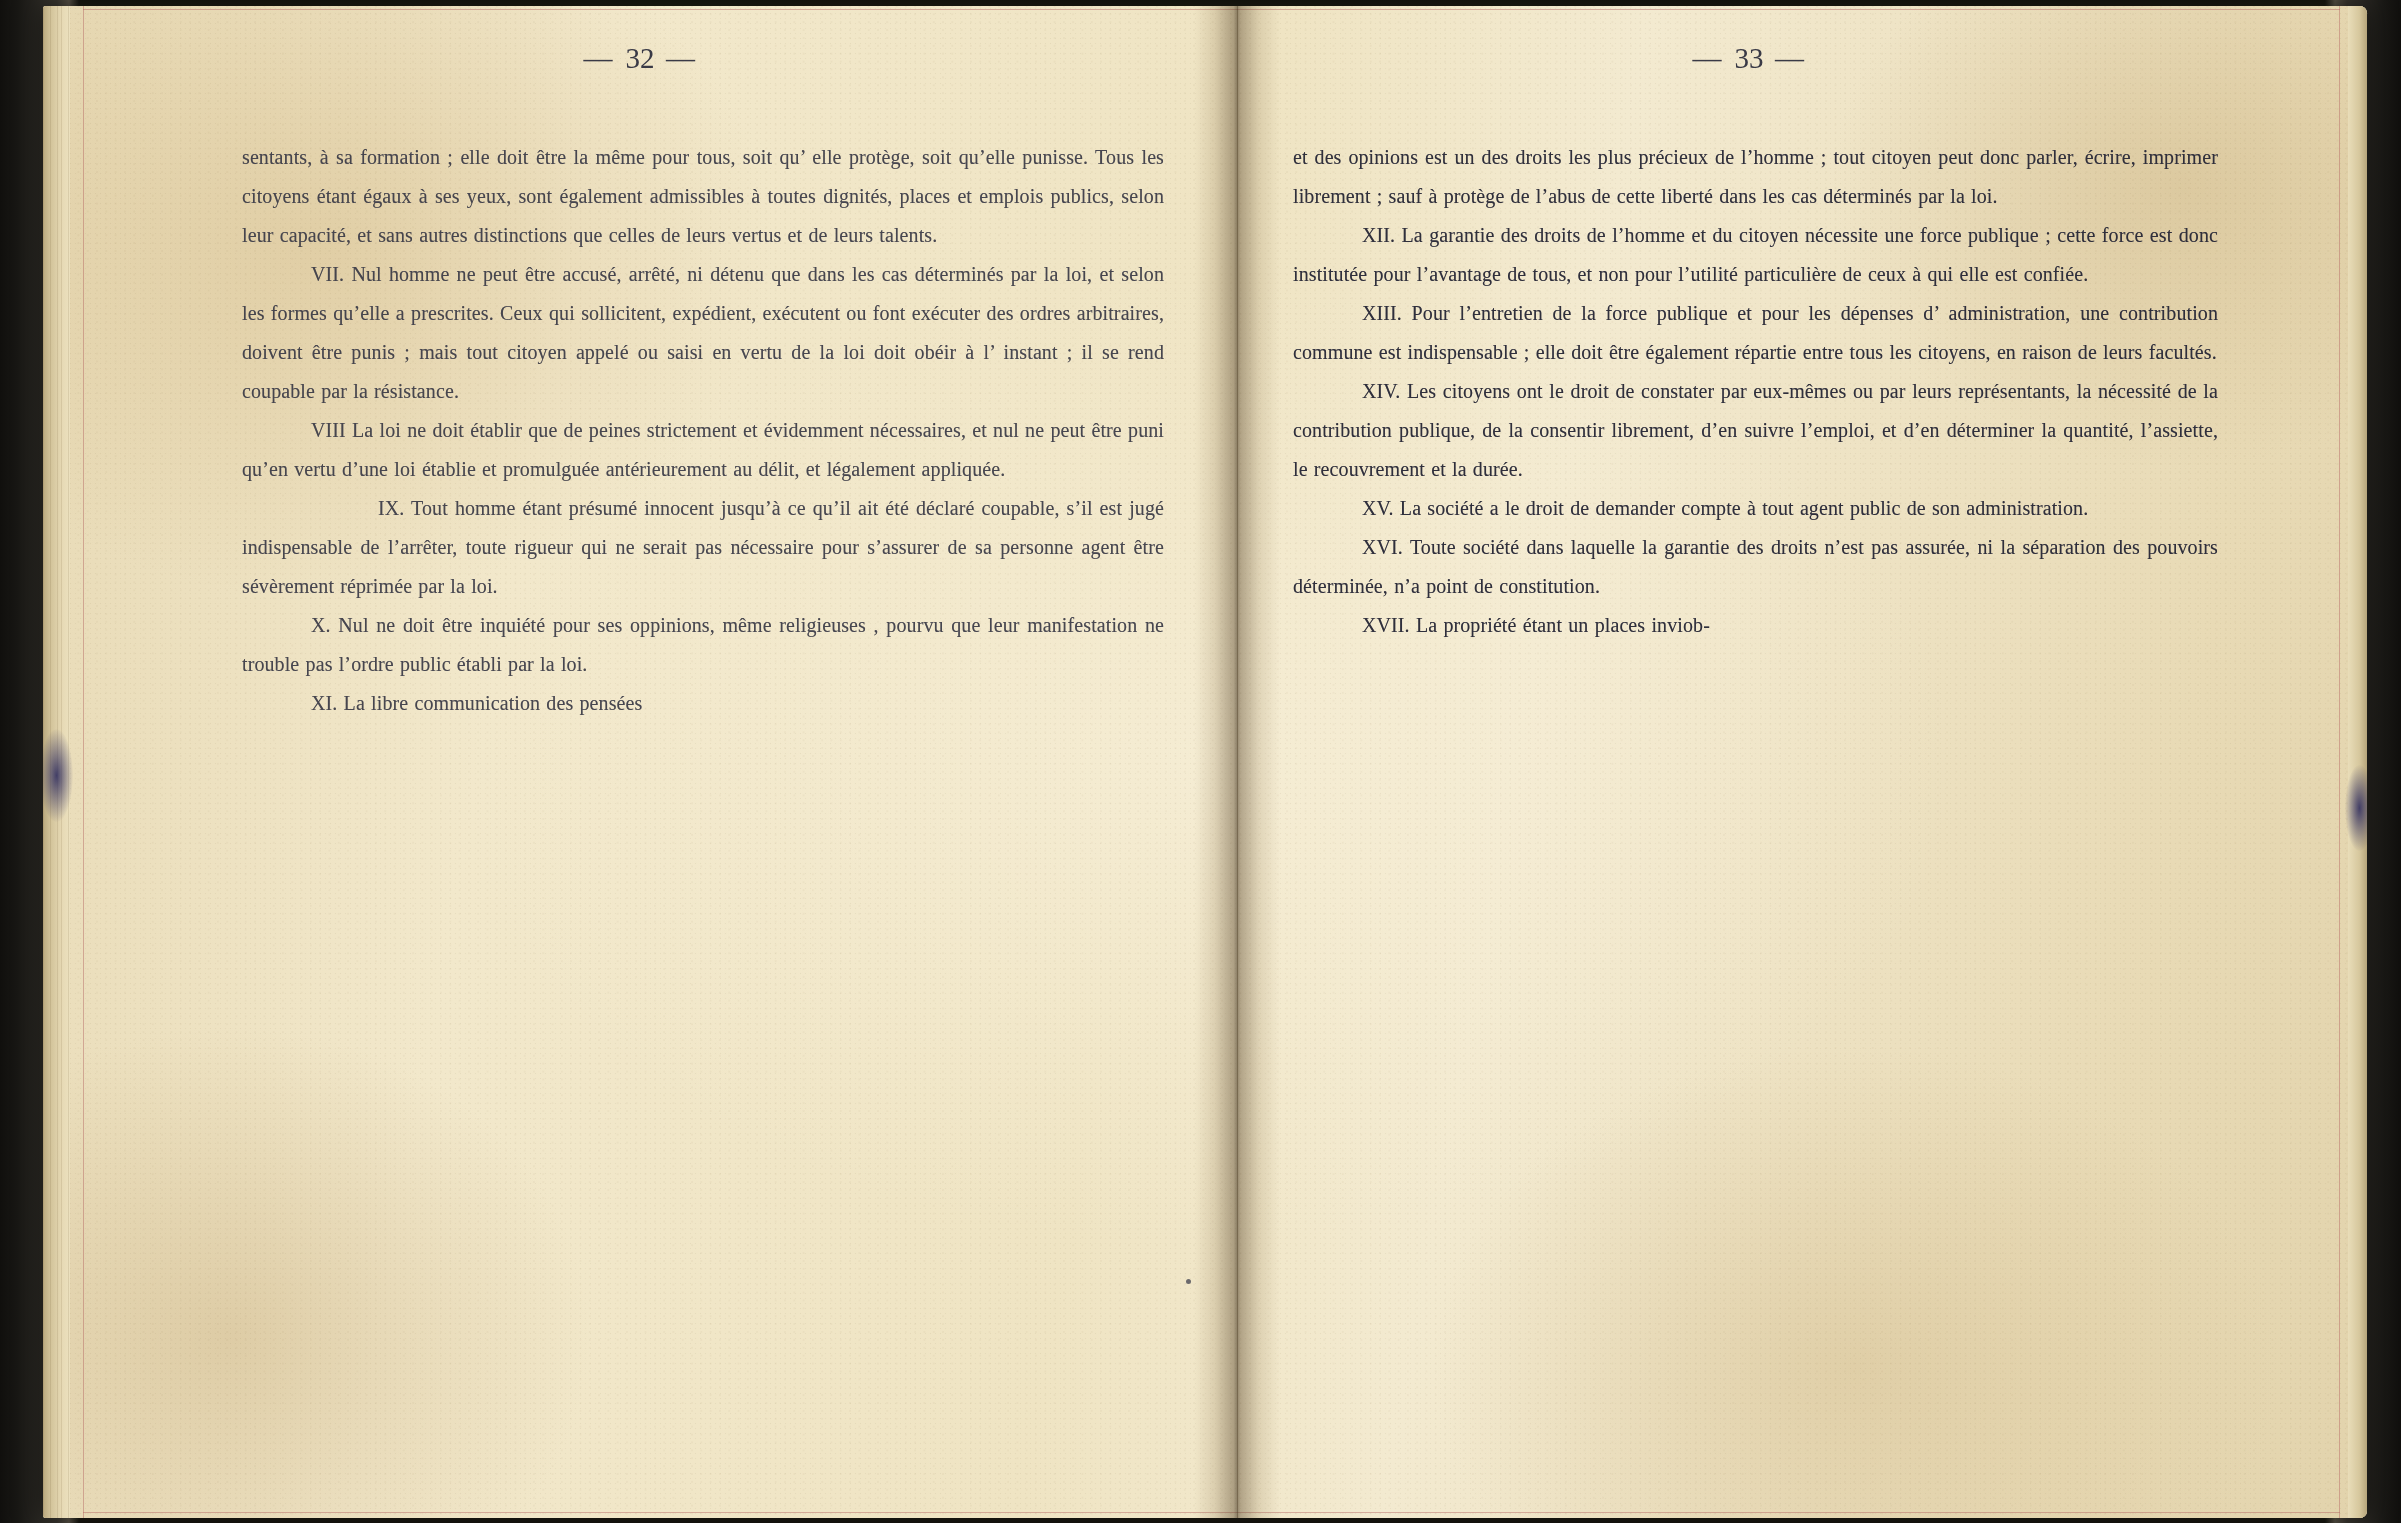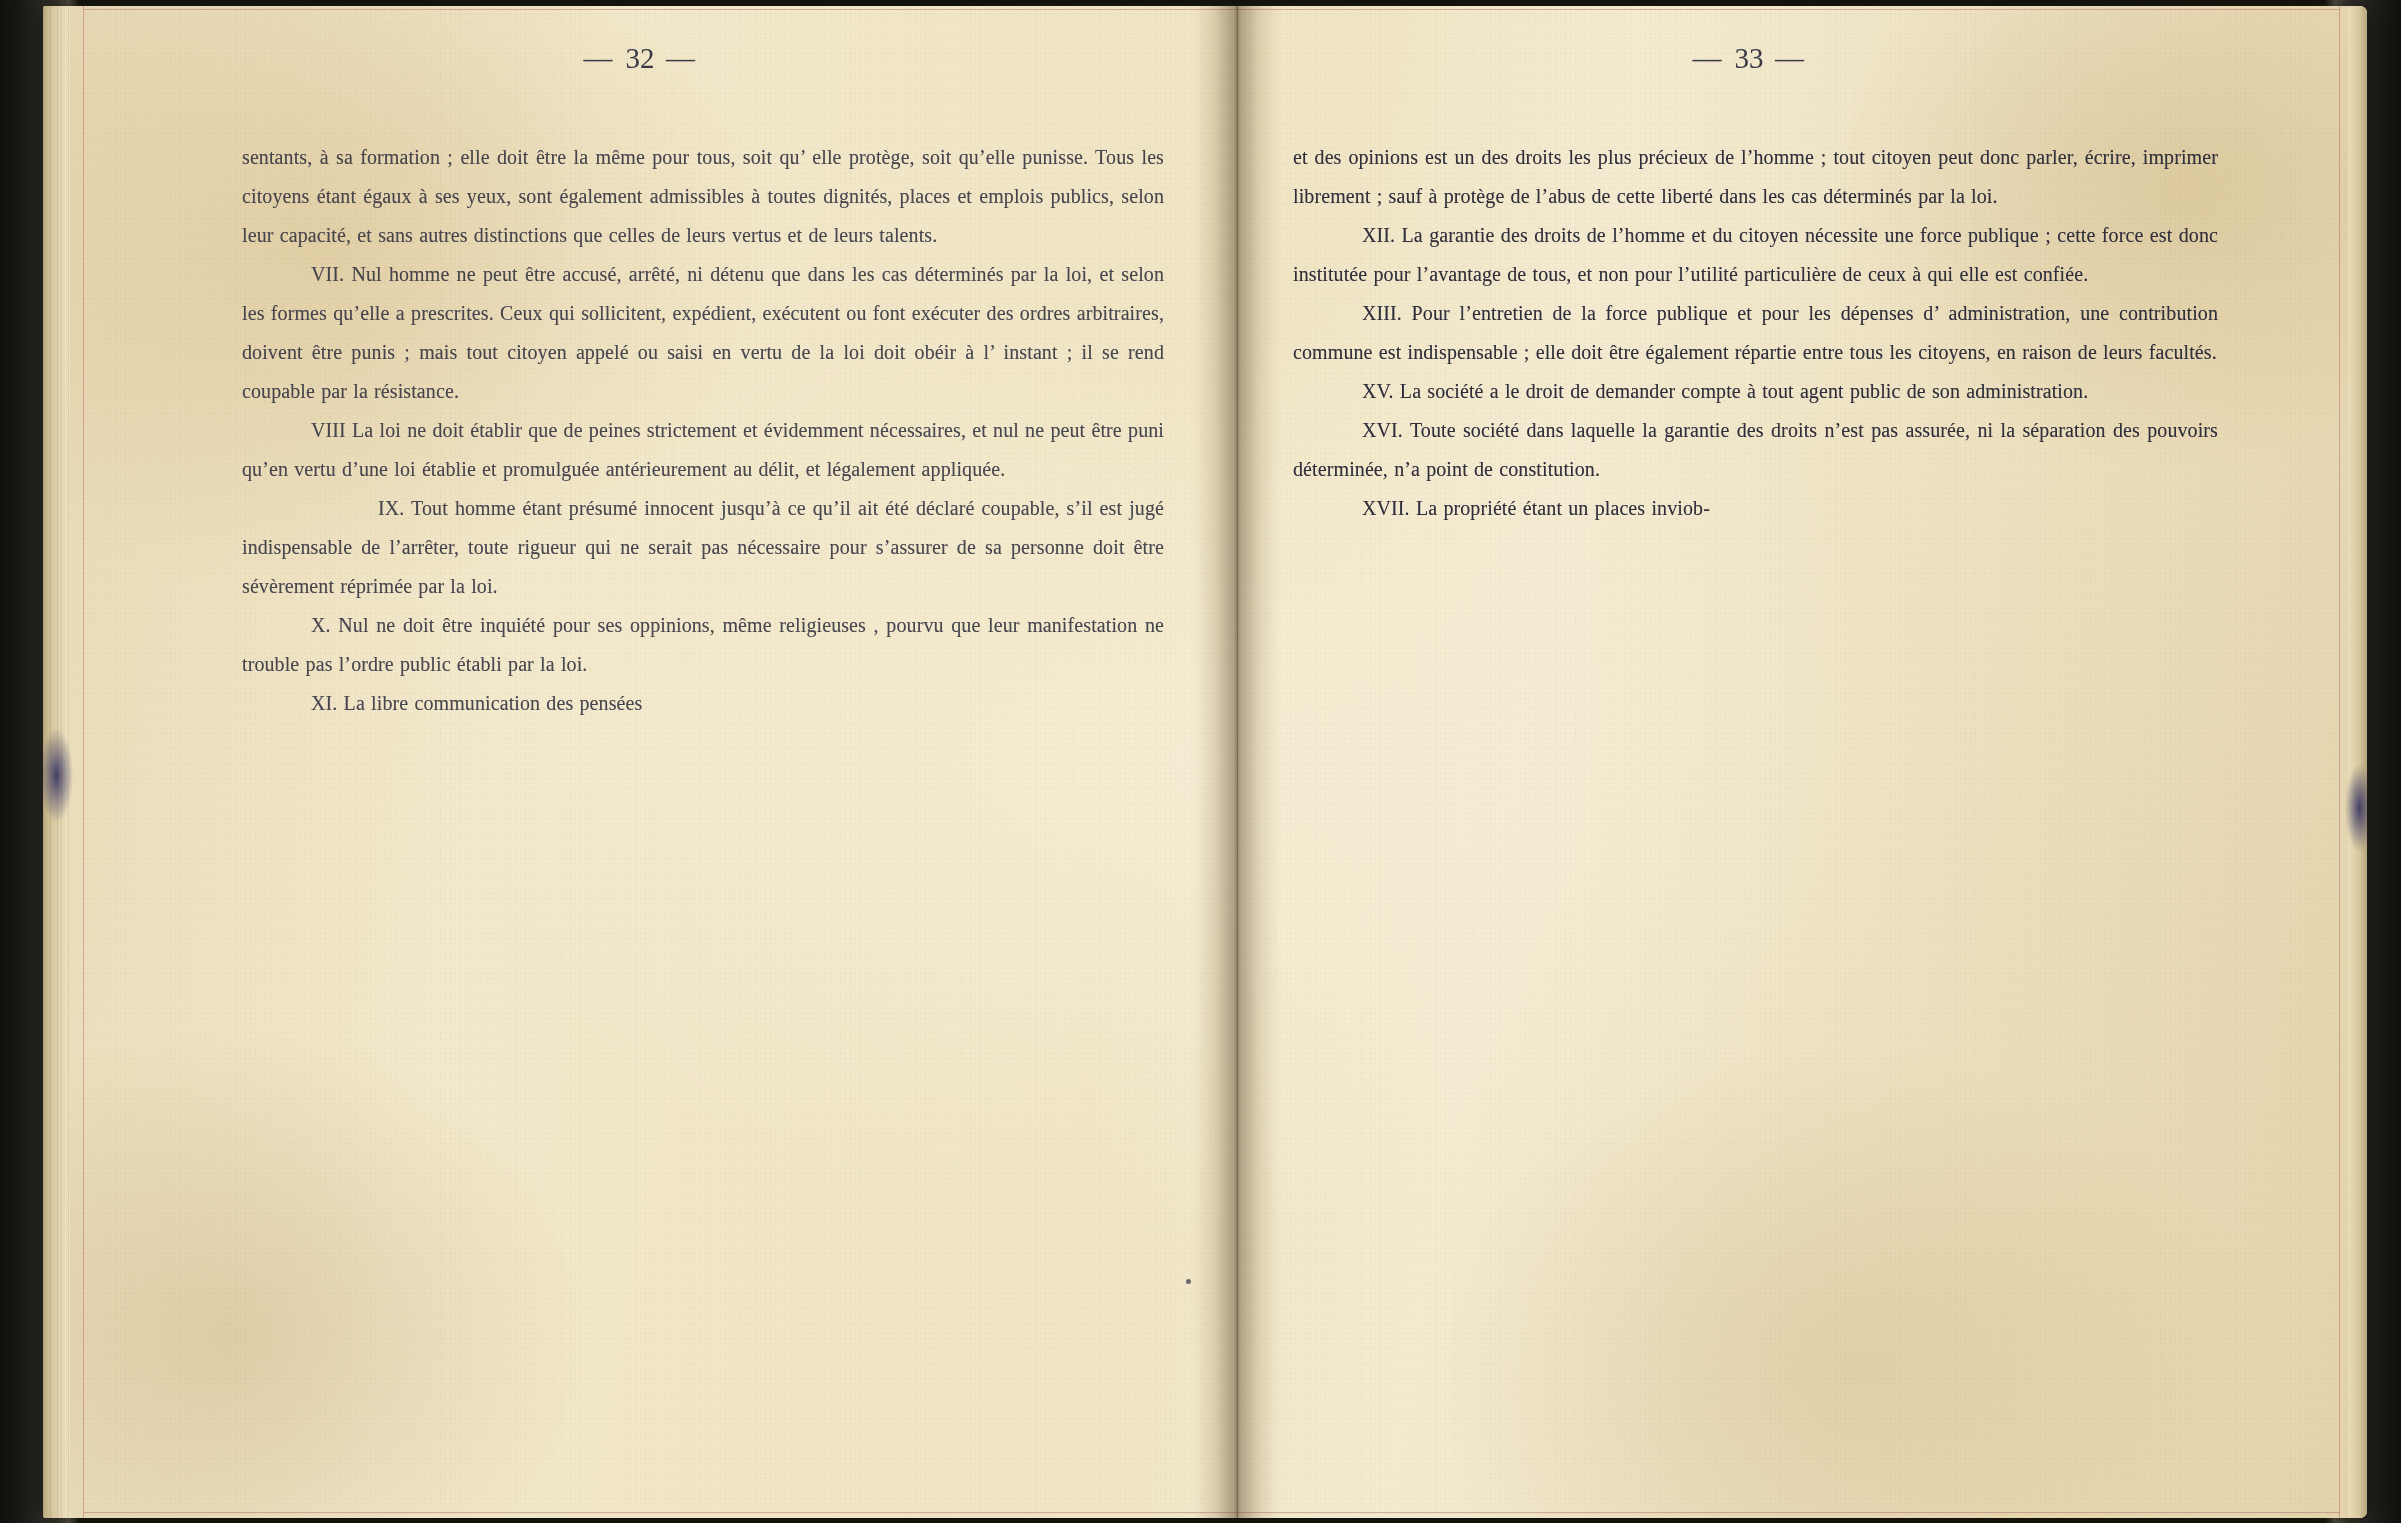--- a/index.html
+++ b/index.html
@@ -218,35 +218,36 @@
 
     <div class="page left">
       <div class="folio">
         <span>—</span><span class="dash">32</span><span>—</span>
       </div>
 
       <div class="col left-col">
         <p>sentants, à sa formation ; elle doit être la même pour tous, soit qu’ elle protège, soit qu’elle punisse. Tous les citoyens étant égaux à ses yeux, sont également admissibles à toutes dignités, places et emplois publics, selon leur capacité, et sans autres distinctions que celles de leurs vertus et de leurs talents.</p>
         <p class="ind">VII. Nul homme ne peut être accusé, arrêté, ni détenu que dans les cas déterminés par la loi, et selon les formes qu’elle a prescrites. Ceux qui sollicitent, expédient, exécutent ou font exécuter des ordres arbitraires, doivent être punis ; mais tout citoyen appelé ou saisi en vertu de la loi doit obéir à l’ instant ; il se rend coupable par la résistance.</p>
         <p class="ind">VIII La loi ne doit établir que de peines strictement et évidemment nécessaires, et nul ne peut être puni qu’en vertu d’une loi établie et promulguée antérieurement au délit, et légalement appliquée.</p>
-        <p class="ind2">IX. Tout homme étant présumé innocent jusqu’à ce qu’il ait été déclaré coupable, s’il est jugé indispensable de l’arrêter, toute rigueur qui ne serait pas nécessaire pour s’assurer de sa personne doit être sévèrement réprimée par la loi.</p>
+        <p class="ind2">IX. Tout homme étant présumé innocent jusqu’à ce qu’il ait été déclaré coupable, s’il est jugé indispensable de l’arrêter, toute rigueur qui ne serait pas nécessaire pour s’assurer de sa personne agent être sévèrement réprimée par la loi.</p>
         <p class="ind">X. Nul ne doit être inquiété pour ses oppinions, même religieuses , pourvu que leur manifestation ne trouble pas l’ordre public établi par la loi.</p>
         <p class="ind">XI. La libre communication des pensées</p>
       </div>
     </div>
 
     <div class="page right">
       <div class="folio">
         <span>—</span><span class="dash">33</span><span>—</span>
       </div>
 
       <div class="col right-col">
         <p>et des opinions est un des droits les plus précieux de l’homme ; tout citoyen peut donc parler, écrire, imprimer librement ; sauf à protège de l’abus de cette liberté dans les cas déterminés par la loi.</p>
         <p class="ind">XII. La garantie des droits de l’homme et du citoyen nécessite une force publique ; cette force est donc institutée pour l’avantage de tous, et non pour l’utilité particulière de ceux à qui elle est confiée.</p>
         <p class="ind">XIII. Pour l’entretien de la force publique et pour les dépenses d’ administration, une contribution commune est indispensable ; elle doit être également répartie entre tous les citoyens, en raison de leurs facultés.</p>
+        <p class="ind">XIV. Les citoyens ont le droit de constater par eux-mêmes ou par leurs représentants, la nécessité de la contribution publique, de la consentir librement, d’en suivre l’emploi, et d’en déterminer la quantité, l’assiette, le recouvrement et la durée.</p>
         <p class="ind">XV. La société a le droit de demander compte à tout agent public de son administration.</p>
         <p class="ind">XVI. Toute société dans laquelle la garantie des droits n’est pas assurée, ni la séparation des pouvoirs déterminée, n’a point de constitution.</p>
         <p class="ind">XVII. La propriété étant un places inviob-</p>
       </div>
     </div>
 
     <div class="gutter"></div>
     <div class="gutter-line"></div>
     <div class="stray-dot" style="left:1143px; top:1273px;"></div>
   </div>

